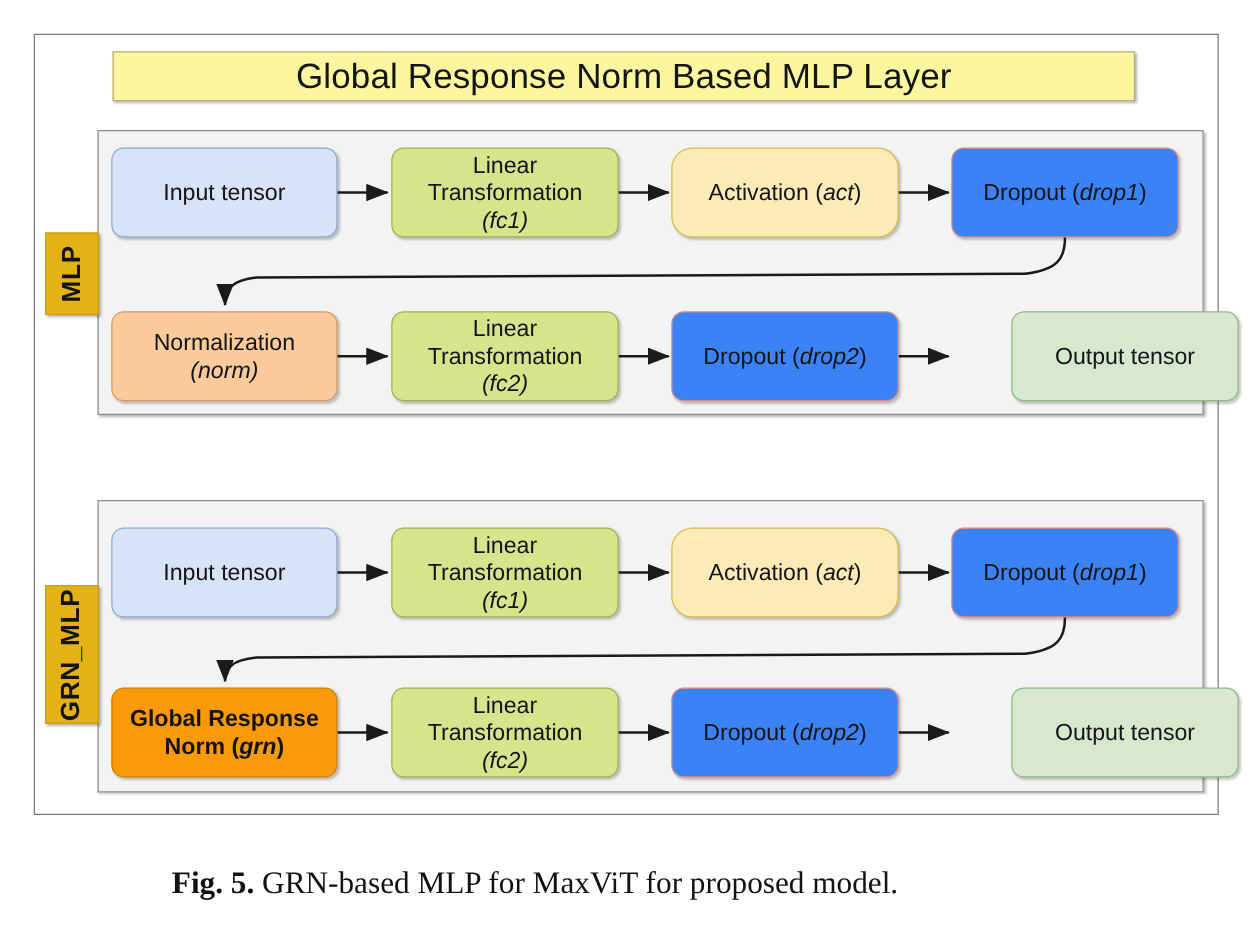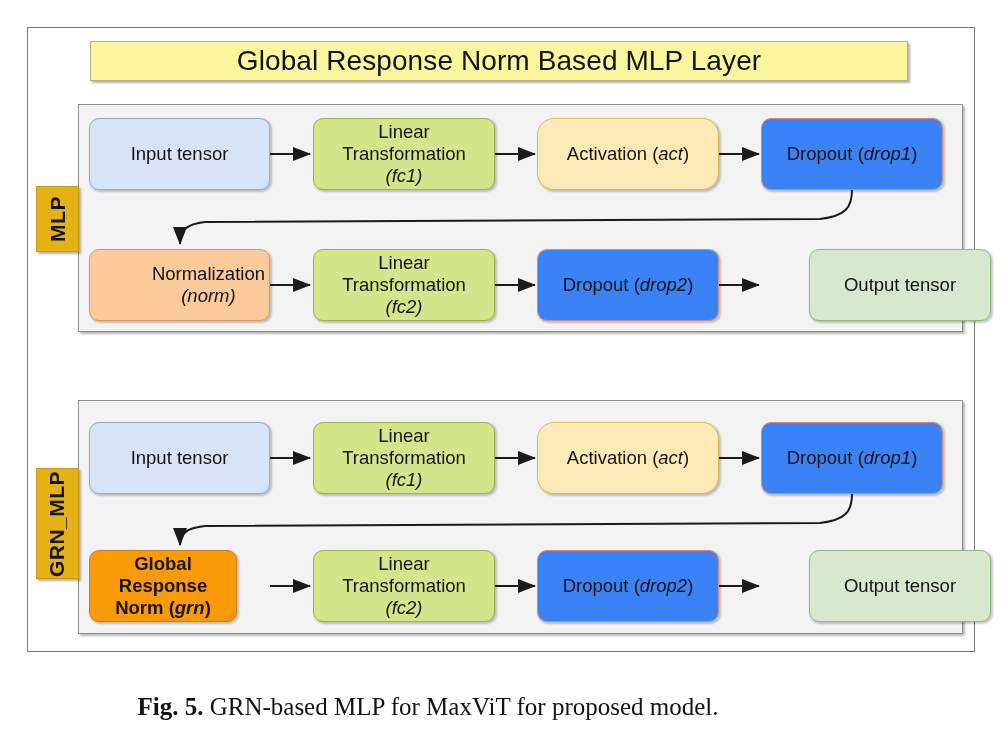--- a/index.html
+++ b/index.html
@@ -163,21 +163,21 @@
 </div>
 
 <div class="node c-act" style="left:537px; top:118px; width:182px; height:72px;">
   <div><span>Activation (</span><span class="sub">act</span><span>)</span></div>
 </div>
 
 <div class="node c-drop" style="left:761px; top:118px; width:182px; height:72px;">
   <div><span>Dropout (</span><span class="sub">drop1</span><span>)</span></div>
 </div>
 
-<div class="node c-norm" style="left:89px; top:249px; width:181px; height:72px;justify-content:flex-end;">
+<div class="node c-norm" style="left:89px; top:249px; width:181px; height:72px;">
   <div>
     <span>Normalization</span><br>
     <span class="sub">(norm)</span>
   </div>
 </div>
 
 <div class="node c-linear" style="left:313px; top:249px; width:182px; height:72px;">
   <div>
     <span>Linear</span><br>
     <span>Transformation</span><br>
@@ -206,21 +206,21 @@
 </div>
 
 <div class="node c-act" style="left:537px; top:422px; width:182px; height:72px;">
   <div><span>Activation (</span><span class="sub">act</span><span>)</span></div>
 </div>
 
 <div class="node c-drop" style="left:761px; top:422px; width:182px; height:72px;">
   <div><span>Dropout (</span><span class="sub">drop1</span><span>)</span></div>
 </div>
 
-<div class="node c-grn" style="left:89px; top:550px; width:148px; height:72px;">
+<div class="node c-grn" style="left:89px; top:550px; width:181px; height:72px;">
   <div>
     <span>Global Response</span><br>
     <span>Norm (</span><span class="sub">grn</span><span>)</span>
   </div>
 </div>
 
 <div class="node c-linear" style="left:313px; top:550px; width:182px; height:72px;">
   <div>
     <span>Linear</span><br>
     <span>Transformation</span><br>

